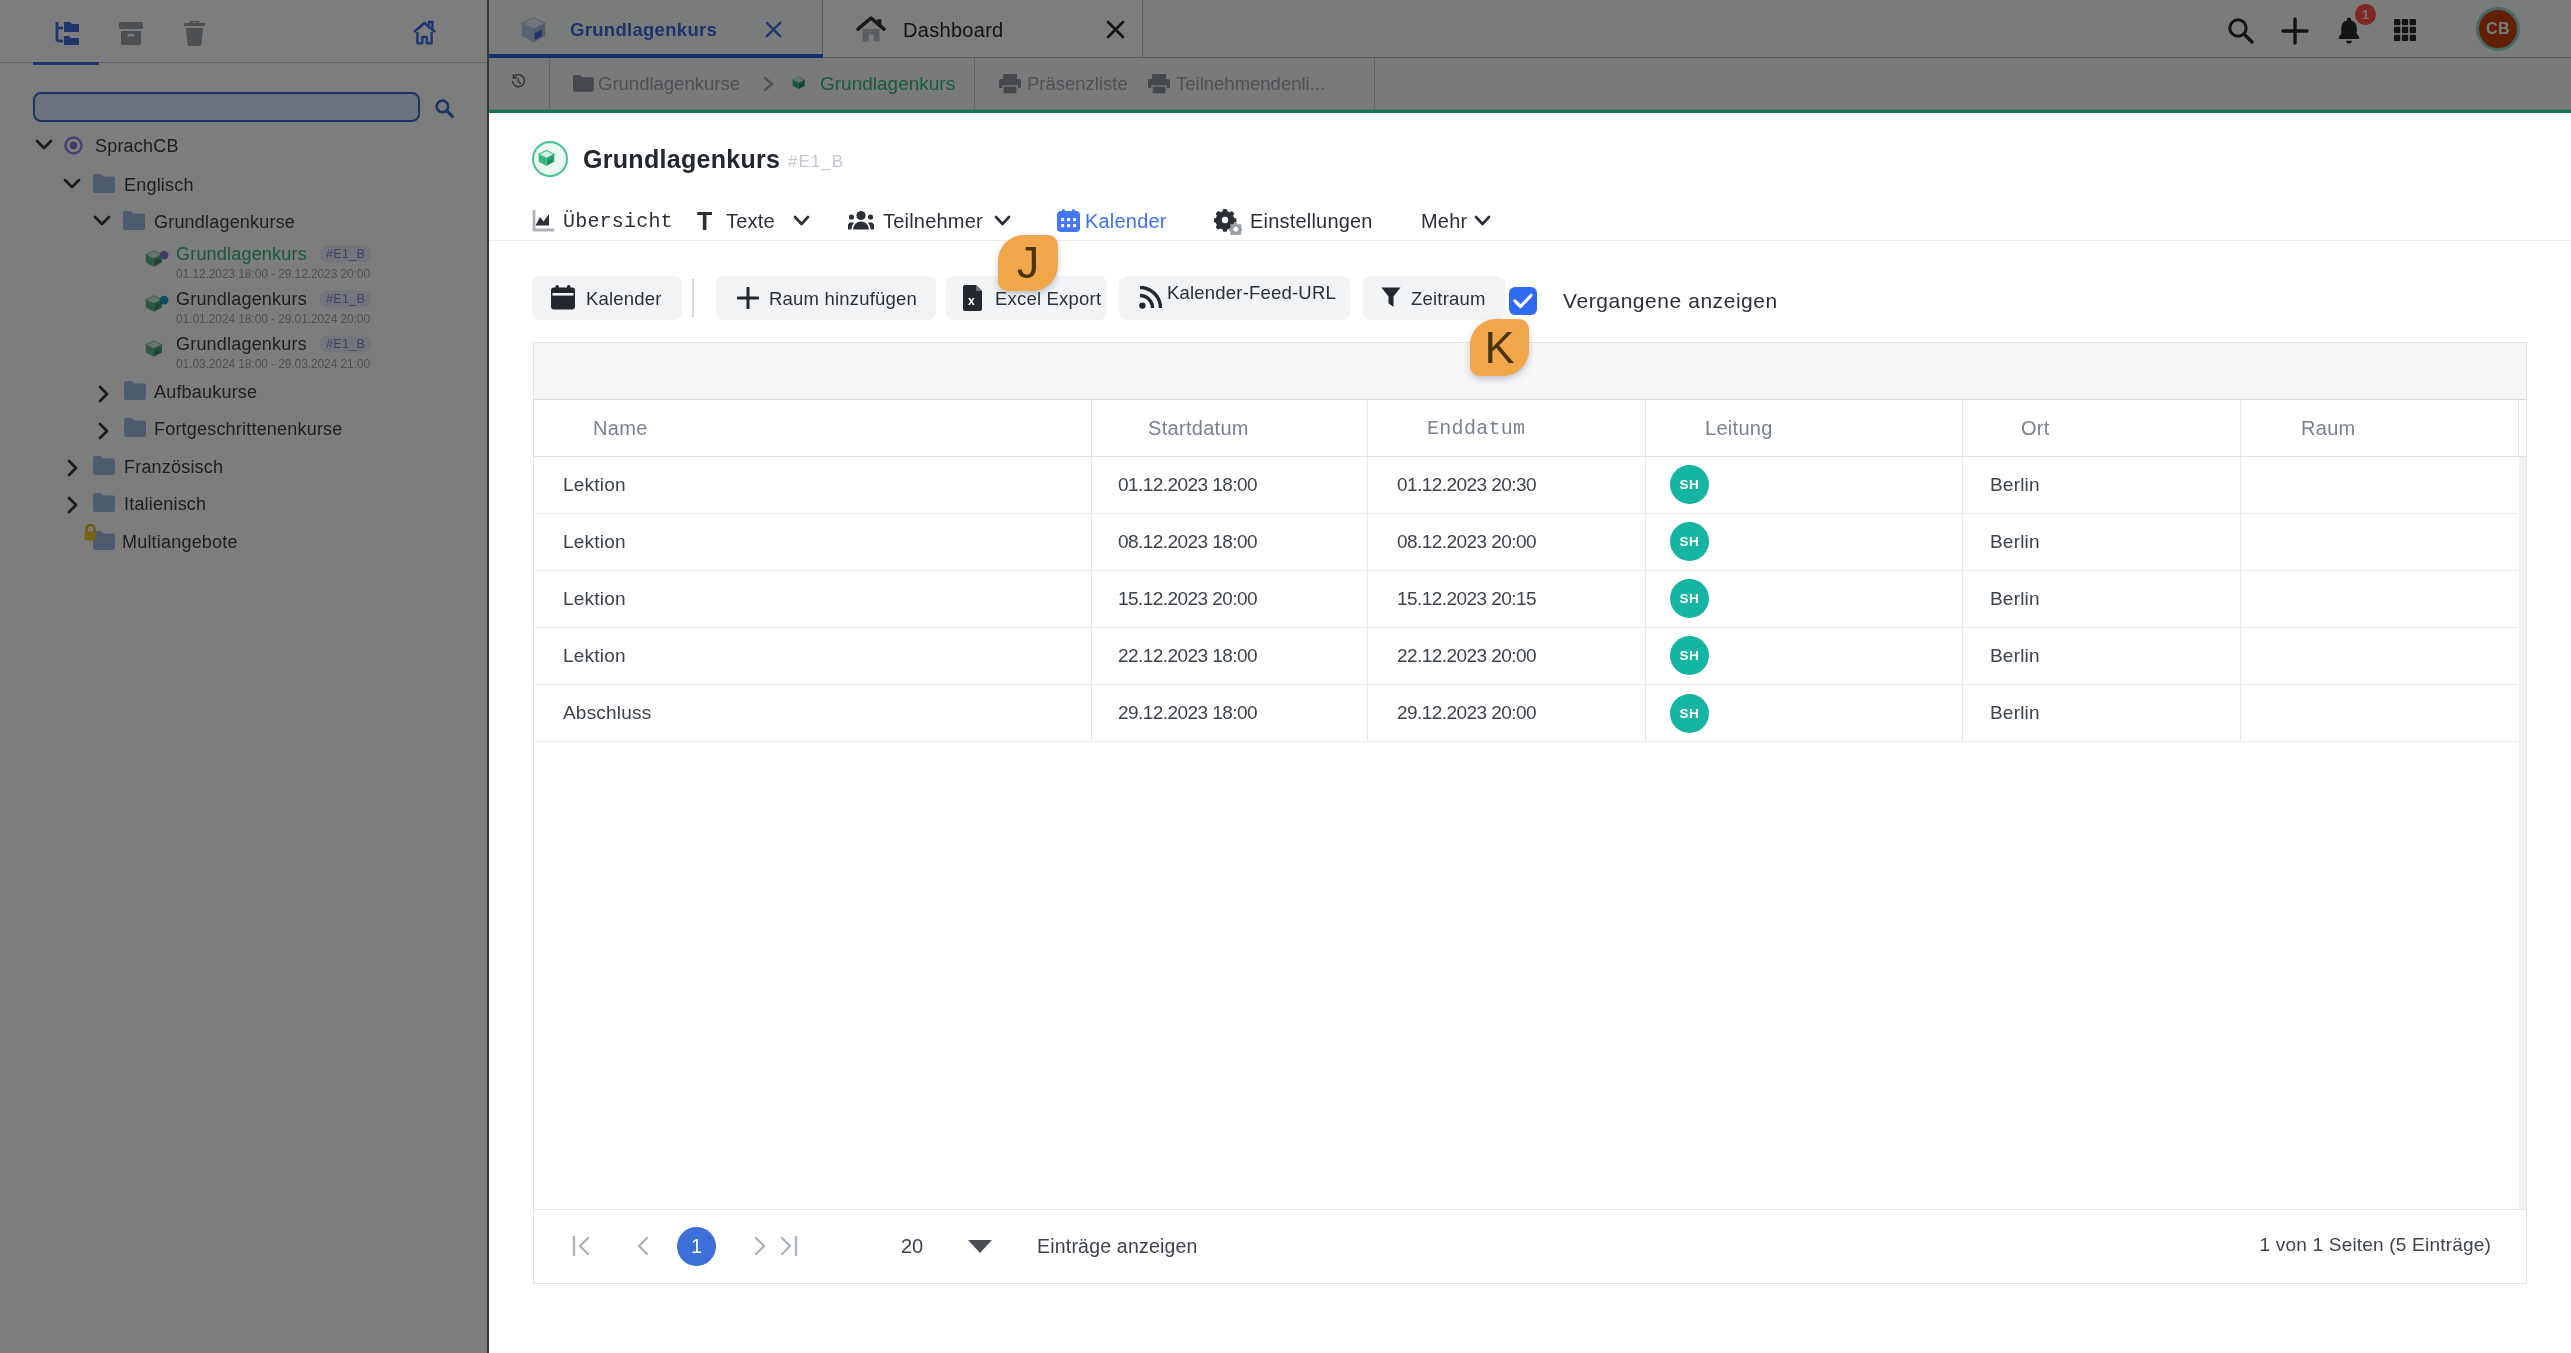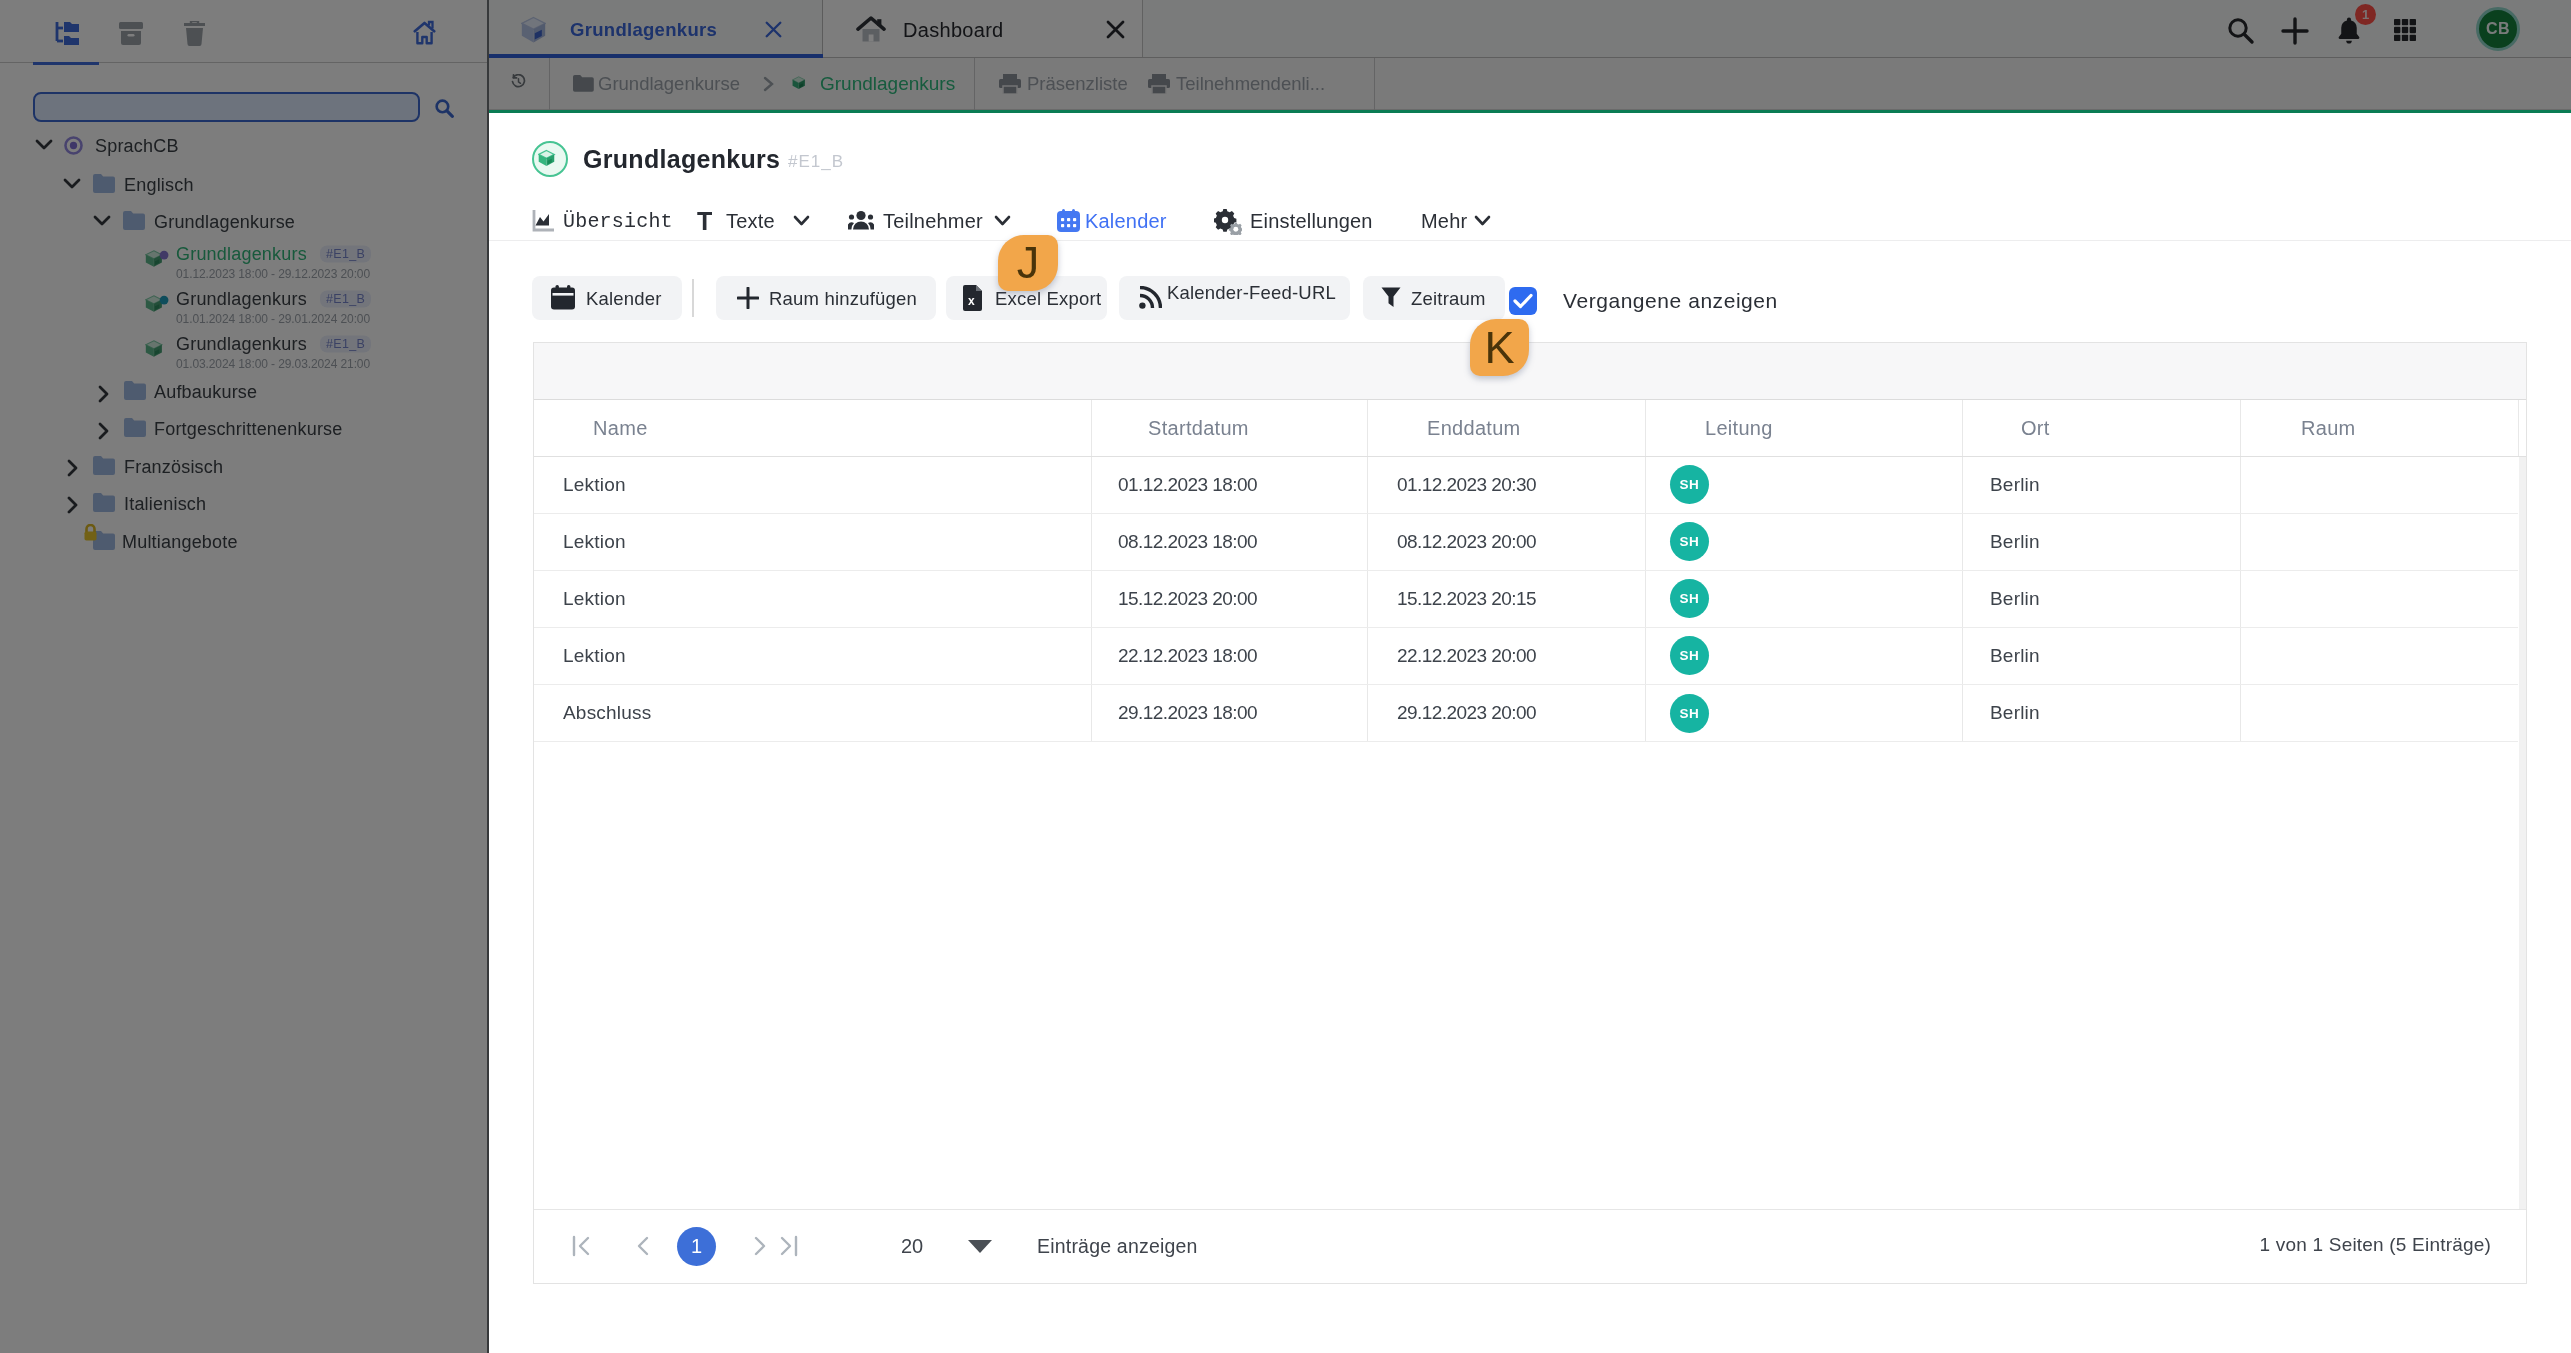--- a/index.html
+++ b/index.html
@@ -233,21 +233,21 @@
       <rect x="9.6" y="0" width="7.8" height="7.8" rx="1"></rect>
       <rect x="19.2" y="0" width="7.8" height="7.8" rx="1"></rect>
     <rect x="0" y="9.6" width="7.8" height="7.8" rx="1"></rect>
       <rect x="9.6" y="9.6" width="7.8" height="7.8" rx="1"></rect>
       <rect x="19.2" y="9.6" width="7.8" height="7.8" rx="1"></rect>
     <rect x="0" y="19.2" width="7.8" height="7.8" rx="1"></rect>
       <rect x="9.6" y="19.2" width="7.8" height="7.8" rx="1"></rect>
       <rect x="19.2" y="19.2" width="7.8" height="7.8" rx="1"></rect>
   </g>
 </svg>
-<div class="abs" style="left:2476px; top:7px; width:44px; height:44px; border-radius:50%; background:#15803d; border:3px solid #8fd4c8; color:#f2f7f6; font-size:16px; font-weight:bold; text-align:center; line-height:38px; letter-spacing:0.5px;">CB</div>
+<div class="abs" style="left:2476px; top:7px; width:44px; height:44px; border-radius:50%; background:#c2410c; border:3px solid #8fd4c8; color:#f2f7f6; font-size:16px; font-weight:bold; text-align:center; line-height:38px; letter-spacing:0.5px;">CB</div>
 
 <svg style="left:511px; top:74px;" width="15" height="15" viewBox="0 0 21 21">
   <path d="M3.2 5 A8.4 8.4 0 1 1 2.1 10.5" stroke="#6f747a" stroke-width="2.4" fill="none" stroke-linecap="round"></path>
   <path d="M3.5 1.2 v4.3 H7.8" stroke="#6f747a" stroke-width="2.4" fill="none" stroke-linecap="round" stroke-linejoin="round"></path>
   <path d="M10.5 6.8 v4.2 l2.8 2" stroke="#6f747a" stroke-width="2.1" fill="none" stroke-linecap="round"></path>
 </svg>
 <div class="vsep" style="left:549px; top:58px; height:52px;"></div>
 <svg style="left:573px; top:75px;" width="21" height="17" viewBox="0 0 21 17">
     <path d="M0 1.8 a1.8 1.8 0 0 1 1.8 -1.8 h5.4 l2 2.3 H19 a1.8 1.8 0 0 1 1.8 1.8 V15 a1.8 1.8 0 0 1 -1.8 1.8 H1.8 A1.8 1.8 0 0 1 0 15 z" fill="#8b9199"></path>
   </svg>
@@ -377,21 +377,21 @@
 <svg style="left:1513px; top:293px;" width="20" height="16" viewBox="0 0 20 16">
     <path d="M2 8 L7.5 13.5 L18 2.5" stroke="#fff" stroke-width="3.2" fill="none" stroke-linecap="round" stroke-linejoin="round"></path>
   </svg>
 <div class="txt" style="left:1563px; top:301px; font-size:21px; color:#2b2f36; letter-spacing:0.55px;">Vergangene anzeigen</div>
 
 <div class="abs" id="tbox"></div>
 <div class="abs" id="tstrip"></div>
 
 <div class="txt hdrtxt" style="left:563px; top:428px;">Name</div>
 <div class="txt hdrtxt" style="left:1118px; top:428px;">Startdatum</div>
-<div class="txt hdrtxt" style="left:1397px; top:428px;">Enddatum</div>
+<div class="txt hdrtxt" style="left:1397px; top:428px;font-family:Liberation Mono, monospace;">Enddatum</div>
 <div class="txt hdrtxt" style="left:1675px; top:428px;">Leitung</div>
 <div class="txt hdrtxt" style="left:1991px; top:428px;">Ort</div>
 <div class="txt hdrtxt" style="left:2271px; top:428px;">Raum</div>
 <div class="colline" style="left:1091px; top:400px; height:341px; background:#e8e8e8;"></div>
 <div class="colline" style="left:1367px; top:400px; height:341px; background:#e8e8e8;"></div>
 <div class="colline" style="left:1645px; top:400px; height:341px; background:#e8e8e8;"></div>
 <div class="colline" style="left:1962px; top:400px; height:341px; background:#e8e8e8;"></div>
 <div class="colline" style="left:2240px; top:400px; height:341px; background:#e8e8e8;"></div>
 <div class="rowline" style="top:456px; background:#e0e0e0; width:1992px;"></div>
 <div class="abs" style="left:2519px; top:457px; width:7px; height:752px; background:#f1f1f1;"></div>

